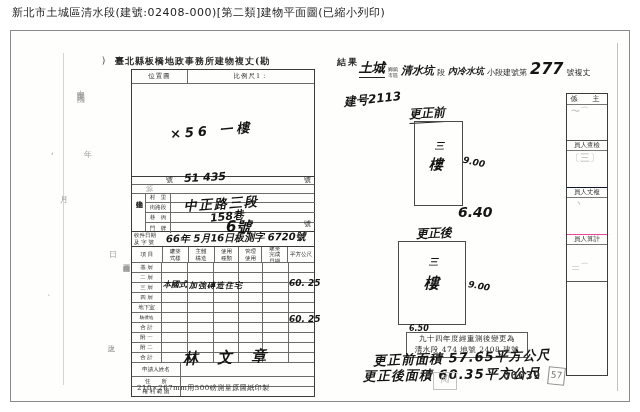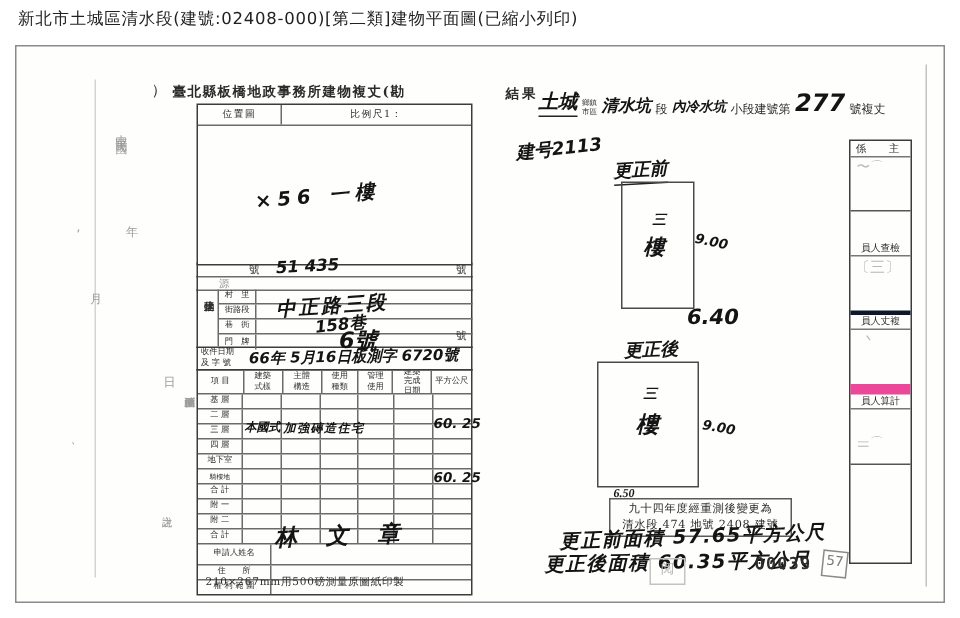--- a/index.html
+++ b/index.html
@@ -242,44 +242,44 @@
     </div>
     <div class="abs hw dim" style="left:452px;top:126px;transform:rotate(12deg);">9.00</div>
     <div class="abs hw dim" style="left:447px;top:173px;font-size:14px;">6.40</div>
 
     <div class="abs hw" style="left:405px;top:194px;font-size:12px;transform:rotate(-2deg);">更正後</div>
     <div class="abs" style="left:387px;top:210px;width:66px;height:82px;border:1px solid #4a4a4a;">
       <div class="abs hw" style="left:30px;top:14px;font-size:9px;">三</div>
       <div class="abs hw" style="left:25px;top:32px;font-size:15px;">樓</div>
     </div>
     <div class="abs hw dim" style="left:457px;top:250px;transform:rotate(10deg);">9.00</div>
-    <div class="abs hw dim" style="left:398px;top:293px;font-size:8px;font-family:Liberation Serif, serif;">6.50</div>
+    <div class="abs hw dim" style="left:398px;top:293px;font-size:8px;">6.50</div>
 
     <div class="abs" style="left:395px;top:301px;width:120px;height:24px;border:1px solid #5a5a5a;text-align:center;">
       <div class="p" style="font-size:7.5px;line-height:11px;letter-spacing:0.5px;">九十四年度經重測後變更為</div>
       <div class="p" style="font-size:7.5px;line-height:11px;letter-spacing:0.5px;">清水段 474 地號 2408 建號</div>
     </div>
 
     <div class="abs hw" style="left:362px;top:318px;font-size:13px;transform:rotate(-2deg);letter-spacing:1px;">更正前面積 57.65平方公尺</div>
     <div class="abs hw" style="left:352px;top:335px;font-size:13px;transform:rotate(-1deg);letter-spacing:1px;">更正後面積 60.35平方公尺</div>
 
     <div class="abs stamp" style="left:422px;top:341px;width:22px;height:16px;border:1px solid #c5c3be;font-size:9px;text-align:center;">阅</div>
     <div class="abs" style="left:492px;top:338px;font-size:11px;font-weight:bold;color:#2e2d2b;font-family:'DejaVu Sans Mono','Liberation Mono',monospace;letter-spacing:1px;">00039</div>
     <div class="abs" style="left:537px;top:336px;width:15px;height:16px;border:1px solid #8a8a86;color:#7b7a76;font-size:9px;text-align:center;line-height:15px;transform:rotate(6deg);">57</div>
 
     <div class="abs" style="left:555px;top:62px;width:40px;height:281px;border:1px solid #3c3c3c;">
       <div style="height:46px;border-bottom:1px solid #555;">
         <div class="p" style="font-size:7px;text-align:center;border-bottom:1px solid #777;letter-spacing:4px;">係　主</div>
         <div class="stamp" style="font-size:9px;padding-left:4px;">〜⌒</div>
       </div>
-      <div style="height:46px;border-bottom:3px solid #0f172a;margin-top:20px;">
+      <div style="height:46px;border-bottom:1px solid #0f172a;">
         <div class="p" style="font-size:6.5px;text-align:center;border-bottom:1px solid #777;">員人查檢</div>
         <div class="stamp" style="font-size:10px;padding-left:3px;">〔三〕</div>
       </div>
-      <div style="height:46px;border-bottom:7px solid #ec4899;">
+      <div style="height:46px;border-bottom:1px solid #ec4899;">
         <div class="p" style="font-size:6.5px;text-align:center;border-bottom:1px solid #777;">員人丈複</div>
         <div class="stamp" style="font-size:9px;padding-left:8px;">丶</div>
       </div>
       <div style="height:46px;border-bottom:1px solid #555;">
         <div class="p" style="font-size:6.5px;text-align:center;border-bottom:1px solid #777;">員人算計</div>
         <div class="stamp" style="font-size:9px;padding-left:4px;margin-top:16px;">ᆖ⌒</div>
       </div>
     </div>
 
   </div>

